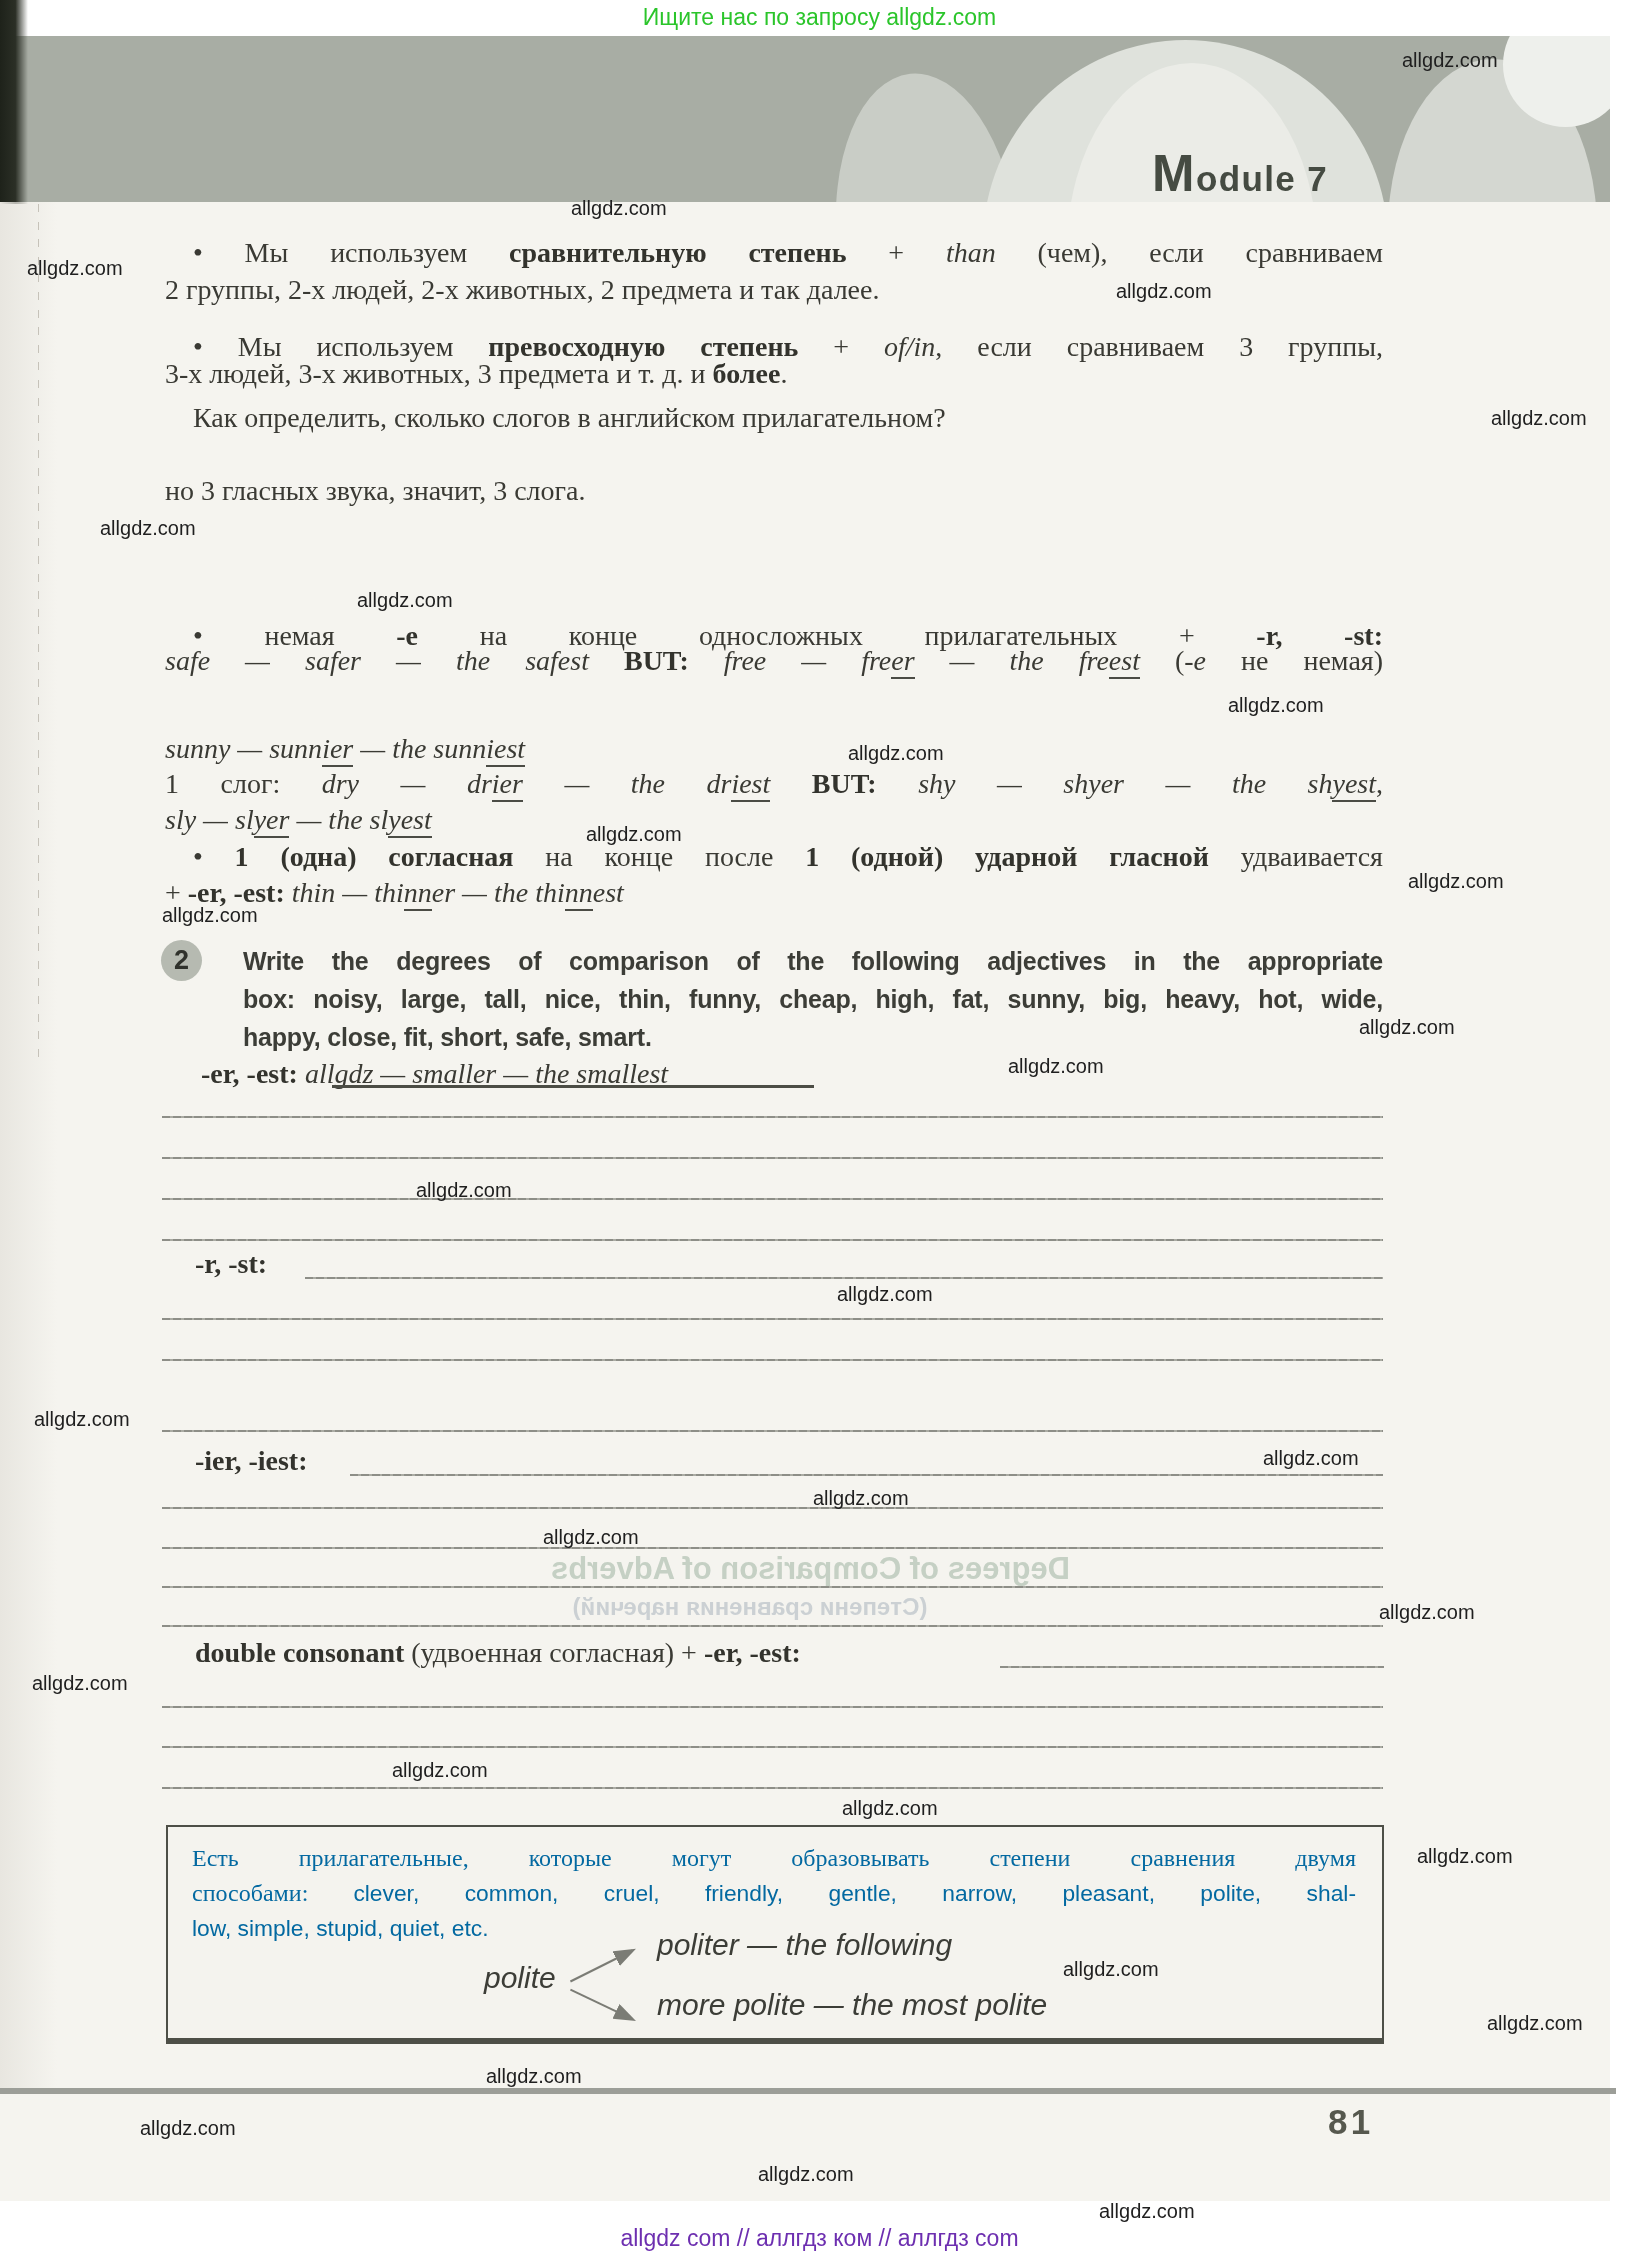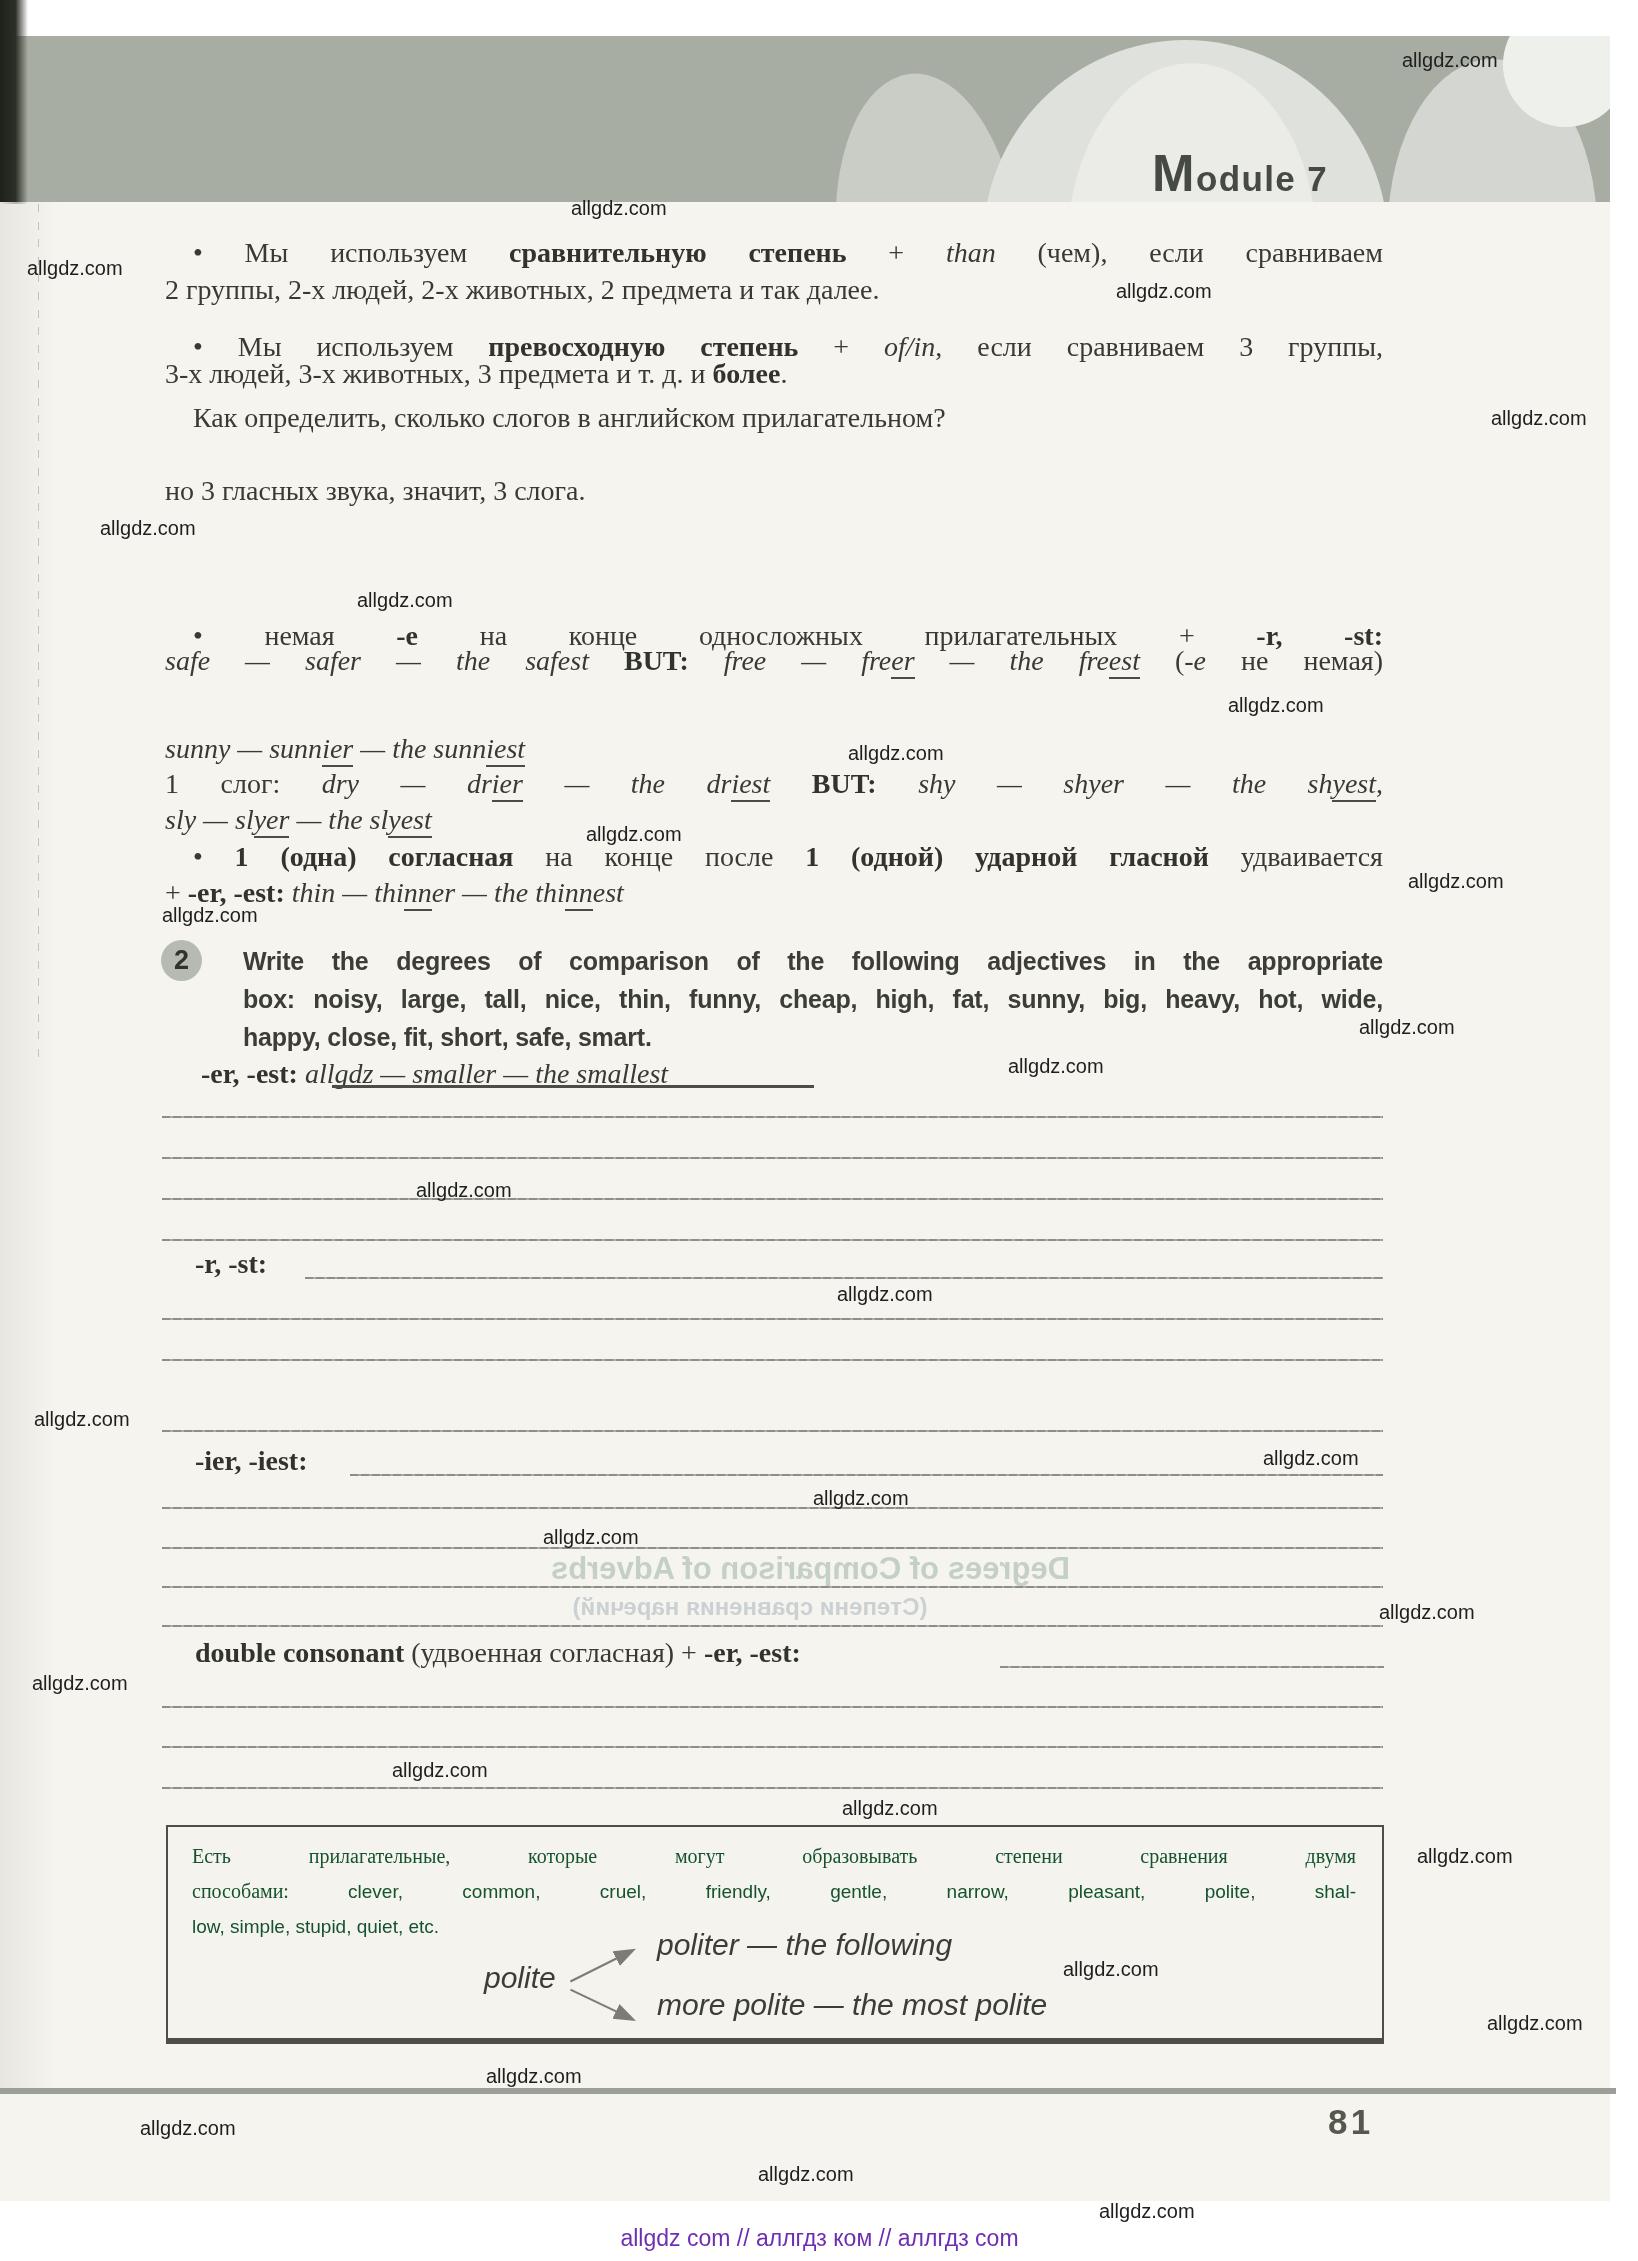--- a/index.html
+++ b/index.html
@@ -48,21 +48,21 @@
         text-align:center;line-height:41px;}
   .task{position:absolute;left:243px;width:1140px;font-family:"Liberation Sans",sans-serif;font-weight:bold;
         font-size:25px;letter-spacing:-0.2px;color:#3c3d37;line-height:1.4;}
   .lbl{position:absolute;font-size:28px;white-space:nowrap;}
   .rule{position:absolute;height:2px;
         background:repeating-linear-gradient(90deg,#8d8e87 0 8px,#aaaba3 8px 10.8px);}
   .ans-underline{position:absolute;left:332px;top:1085px;width:482px;height:2.7px;background:#4c4d45;}
   
   .notebox{position:absolute;left:166px;top:1825px;width:1214px;height:211px;background:#f4f3ee;
         border:2.7px solid #4d4f47;border-bottom-width:6.8px;}
-  .nb{position:absolute;left:24px;width:1164px;font-size:20px;color:#14532d;}
+  .nb{position:absolute;left:24px;width:1164px;font-size:24px;color:#0369a1;}
   .dia{position:absolute;font-family:"Liberation Sans",sans-serif;font-style:italic;font-size:30px;
         color:#3c3d37;white-space:nowrap;}
   .fork{position:absolute;left:393px;top:107px;}
   
   .crossy{position:relative;display:inline-block;font-style:italic;padding:0 6.8px;}
   .crossy::before,.crossy::after{content:"";position:absolute;left:-2.7px;right:-2.7px;top:50%;height:2px;background:#4d4e47;}
   .crossy::before{transform:rotate(38deg);}
   .crossy::after{transform:rotate(-38deg);}
   .arrow-r{display:inline-block;position:relative;width:57px;height:2px;background:#6a6b64;
         vertical-align:middle;margin:0 9.5px 5.4px 5.4px;}
@@ -92,20 +92,21 @@
     <div class="petal pE"></div>
     <div class="module">Module 7</div>
   </div>
   <div class="spine"></div>
   <div class="gutter-shade"></div>
   <div class="gutter-line"></div>
 
   <div class="ghost g1">Degrees of Comparison of Adverbs</div>
   <div class="ghost g2">(Степени сравнения наречий)</div>
 
+  <div class="promo-top" style="color:#2bc52b">Ищите нас по запросу allgdz.com</div>
 
   <div class="ln just ind" style="top:235px">• Мы используем <b>сравнительную степень</b> + <i>than</i> (чем), если сравниваем</div>
   <div class="ln nw" style="top:272px">2 группы, 2-х людей, 2-х животных, 2 предмета и так далее.</div>
   <div class="ln just ind" style="top:329px">• Мы используем <b>превосходную степень</b> + <i>of/in</i>, если сравниваем 3 группы,</div>
   <div class="ln nw" style="top:356px">3-х людей, 3-х животных, 3 предмета и т. д. и <b>более</b>.</div>
   <div class="ln nw ind" style="top:400px">Как определить, сколько слогов в английском прилагательном?</div>
   <div class="ln nw" style="top:473px">но 3 гласных звука, значит, 3 слога.</div>
 
   <div class="ln just ind" style="top:618px">• немая <b>-e</b> на конце односложных прилагательных + <b>-r, -st:</b></div>
   <div class="ln just" style="top:642px;top:643px"><i>safe — safer — the safest</i> <b>BUT:</b> <i>free — fre<u>er</u> — the fre<u>est</u></i> (<i>-e</i> не немая)</div>

